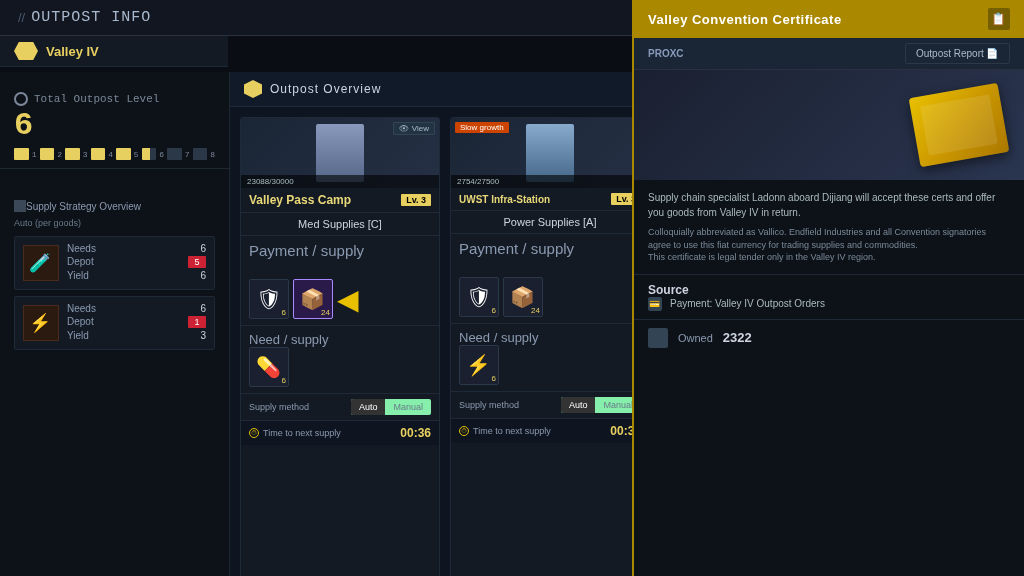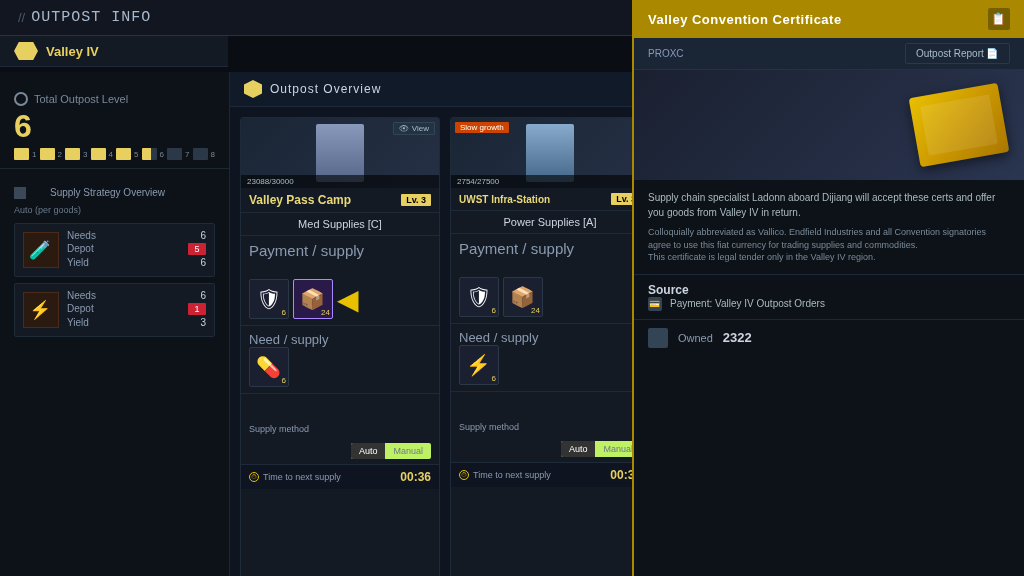--- a/index.html
+++ b/index.html
@@ -68,21 +68,22 @@
       height: 540px;
       background: #0d1118;
       border-right: 1px solid #1e2830;
       padding: 12px 0;
     }
 
     
     .level-section {
       padding: 8px 14px;
       border-bottom: 1px solid #1e2830;
-      margin-bottom: 12px;
+      margin-bottom: 25px;
+      font-family: Liberation Mono, monospace;
     }
     .level-label {
       font-size: 11px;
       color: #7a8898;
       display: flex;
       align-items: center;
       gap: 6px;
       margin-bottom: 4px;
     }
     .level-search-icon {
@@ -123,22 +124,22 @@
 
     
     .supply-strategy {
       padding: 6px 14px;
     }
     .strategy-title {
       font-size: 10px;
       color: #8a9ab0;
       margin-bottom: 6px;
       display: flex;
-      align-items: flex-start;
-      gap: 24px;
+      align-items: center;
+      gap: 0;
     }
     .strategy-icon {
       width: 12px; height: 12px;
       background: #3a4858;
       display: inline-block;
     }
     .strategy-subtitle {
       font-size: 9px;
       color: #6a7a8a;
       margin-bottom: 8px;
@@ -373,24 +374,23 @@
       justify-content: space-between;
       border-bottom: 1px solid #1e2a38;
     }
     .supply-method-label {
       font-size: 9px;
       color: #8a9ab0;
     }
     .method-buttons {
       display: flex;
       gap: 0;
-      background: #bef264;
+      background: #86efac;
       border-radius: 2px;
       overflow: hidden;
-      margin-top: 44px;
     }
     .method-btn {
       padding: 3px 8px;
       font-size: 9px;
       cursor: pointer;
     }
     .method-btn.active {
       background: #333;
       color: #fff;
     }
@@ -469,20 +469,21 @@
 
     .tooltip-body {
       padding: 0;
     }
     .tooltip-proxc-bar {
       background: #1a2030;
       padding: 5px 14px;
       font-size: 10px;
       color: #8899bb;
       border-bottom: 1px solid #2a3040;
+      font-weight: bold;
     }
     .outpost-report-btn {
       background: #1a2535;
       border: 1px solid #2a3848;
       padding: 4px 10px;
       font-size: 10px;
       color: #aabbc8;
       cursor: pointer;
       float: right;
       margin-top: -18px;

